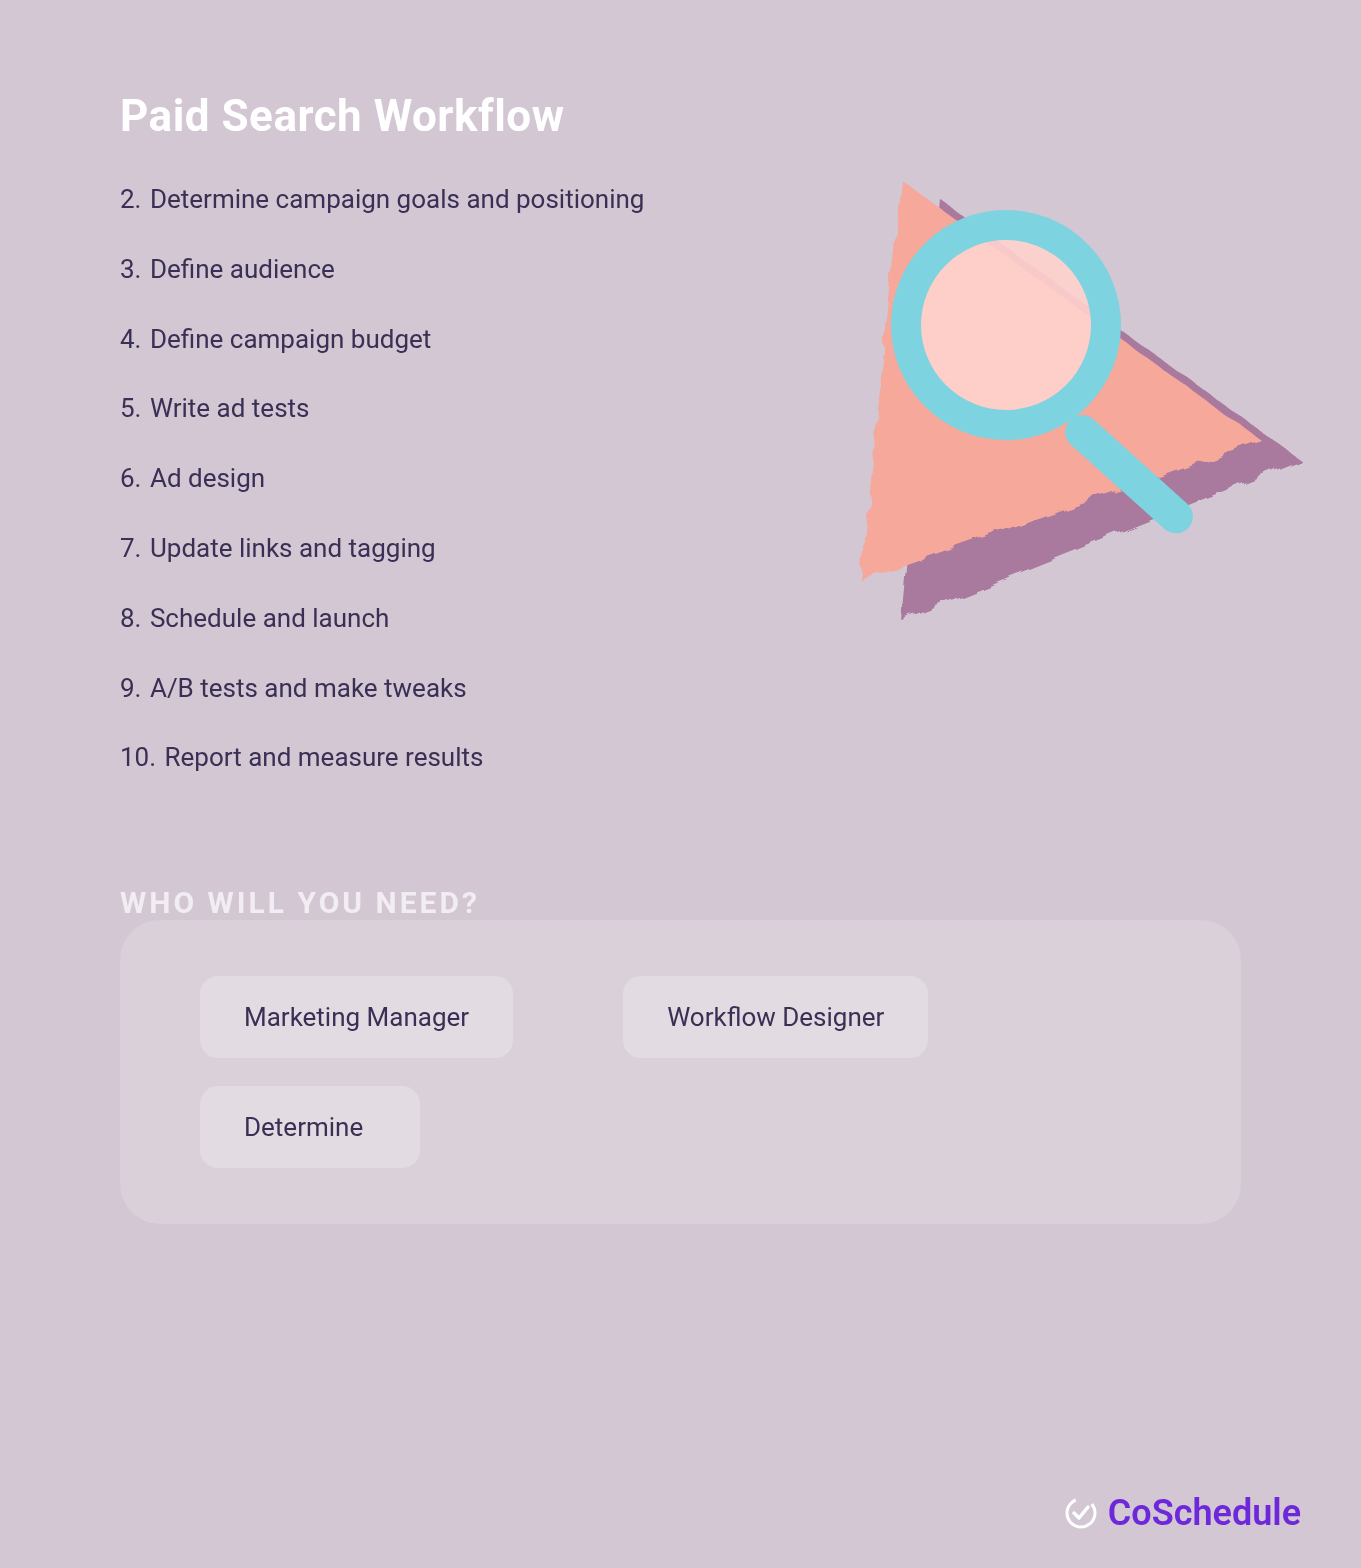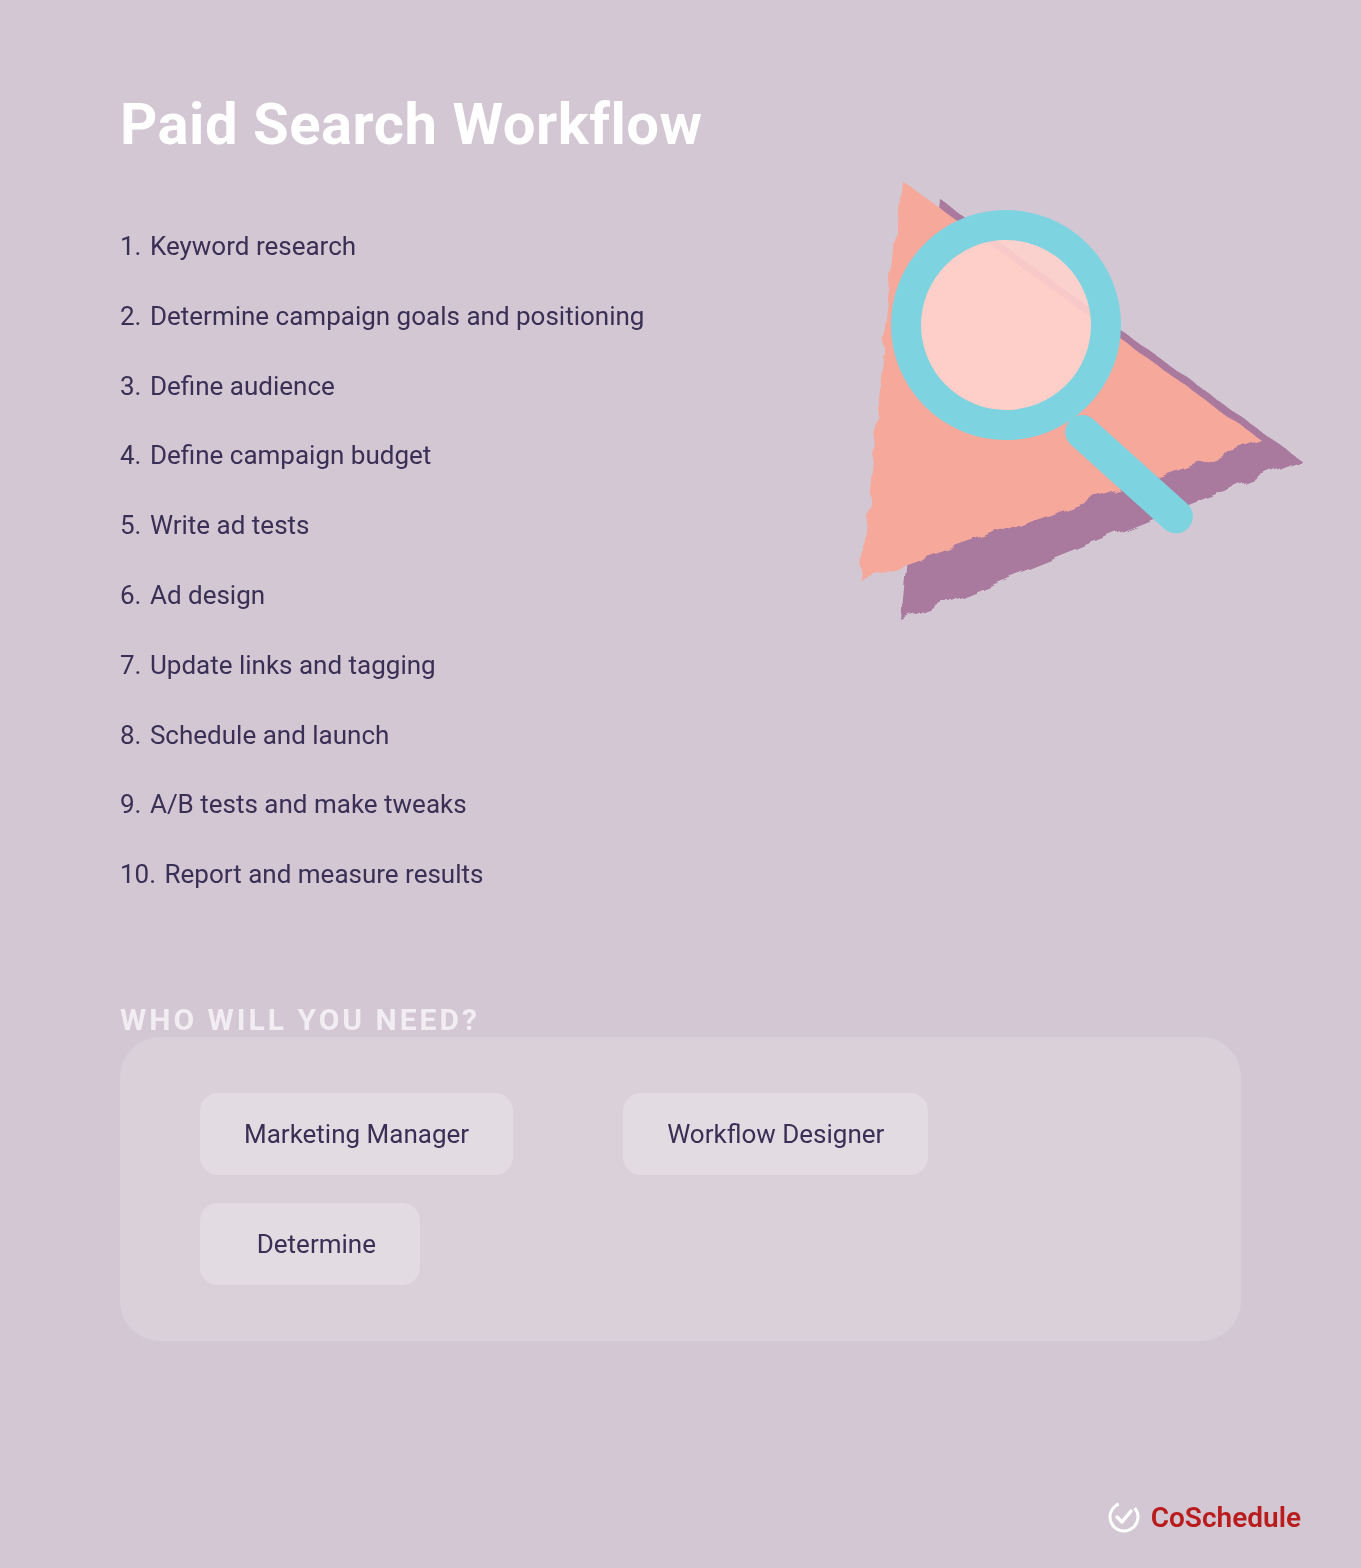--- a/index.html
+++ b/index.html
@@ -11,25 +11,25 @@
     overflow: hidden;
     position: relative;
   }
   .page {
     position: relative;
     width: 100%;
     height: 100%;
     padding: 90px 120px 0 120px;
   }
   .title {
-    font-size: 58px;
+    font-size: 44px;
     font-weight: 700;
     color: #ffffff;
     letter-spacing: 0.5px;
-    margin-bottom: 72px;
+    margin-bottom: 41px;
   }
   .list {
     display: flex;
     flex-direction: column;
     gap: 36px;
     max-width: 620px;
   }
   .list-item {
     font-size: 26px;
     color: #3a2f55;
@@ -55,21 +55,21 @@
     flex-wrap: wrap;
     gap: 28px 110px;
   }
   .role-chip {
     background: #e2dbe2;
     border-radius: 18px;
     padding: 26px 44px;
     font-size: 26px;
     color: #3a2f55;
     min-width: 220px;
-    text-align: right;
+    text-align: left;
   }
 
   .illustration {
     position: absolute;
     top: 150px;
     right: 20px;
     width: 560px;
     height: 520px;
     pointer-events: none;
   }
@@ -77,38 +77,34 @@
   .branding {
     position: absolute;
     bottom: 34px;
     right: 60px;
     display: flex;
     align-items: center;
     gap: 10px;
     color: #ffffff;
   }
   .brand-text {
-    font-size: 28px;
+    font-size: 36px;
     font-weight: 600;
-    color: #b91c1c;
+    color: #6d28d9;
   }
   .brand-icon svg { display:block; }
 </style>
 </head>
 <body>
 
 <div class="page">
 
   <h1 class="title">Paid Search Workflow</h1>
 
   <div class="list">
-    <div class="list-item">
-      <span class="item-num">1.</span>
-      <span class="item-text">Keyword research</span>
-    </div>
     <div class="list-item">
       <span class="item-num">2.</span>
       <span class="item-text">Determine campaign goals and positioning</span>
     </div>
     <div class="list-item">
       <span class="item-num">3.</span>
       <span class="item-text">Define audience</span>
     </div>
     <div class="list-item">
       <span class="item-num">4.</span>

